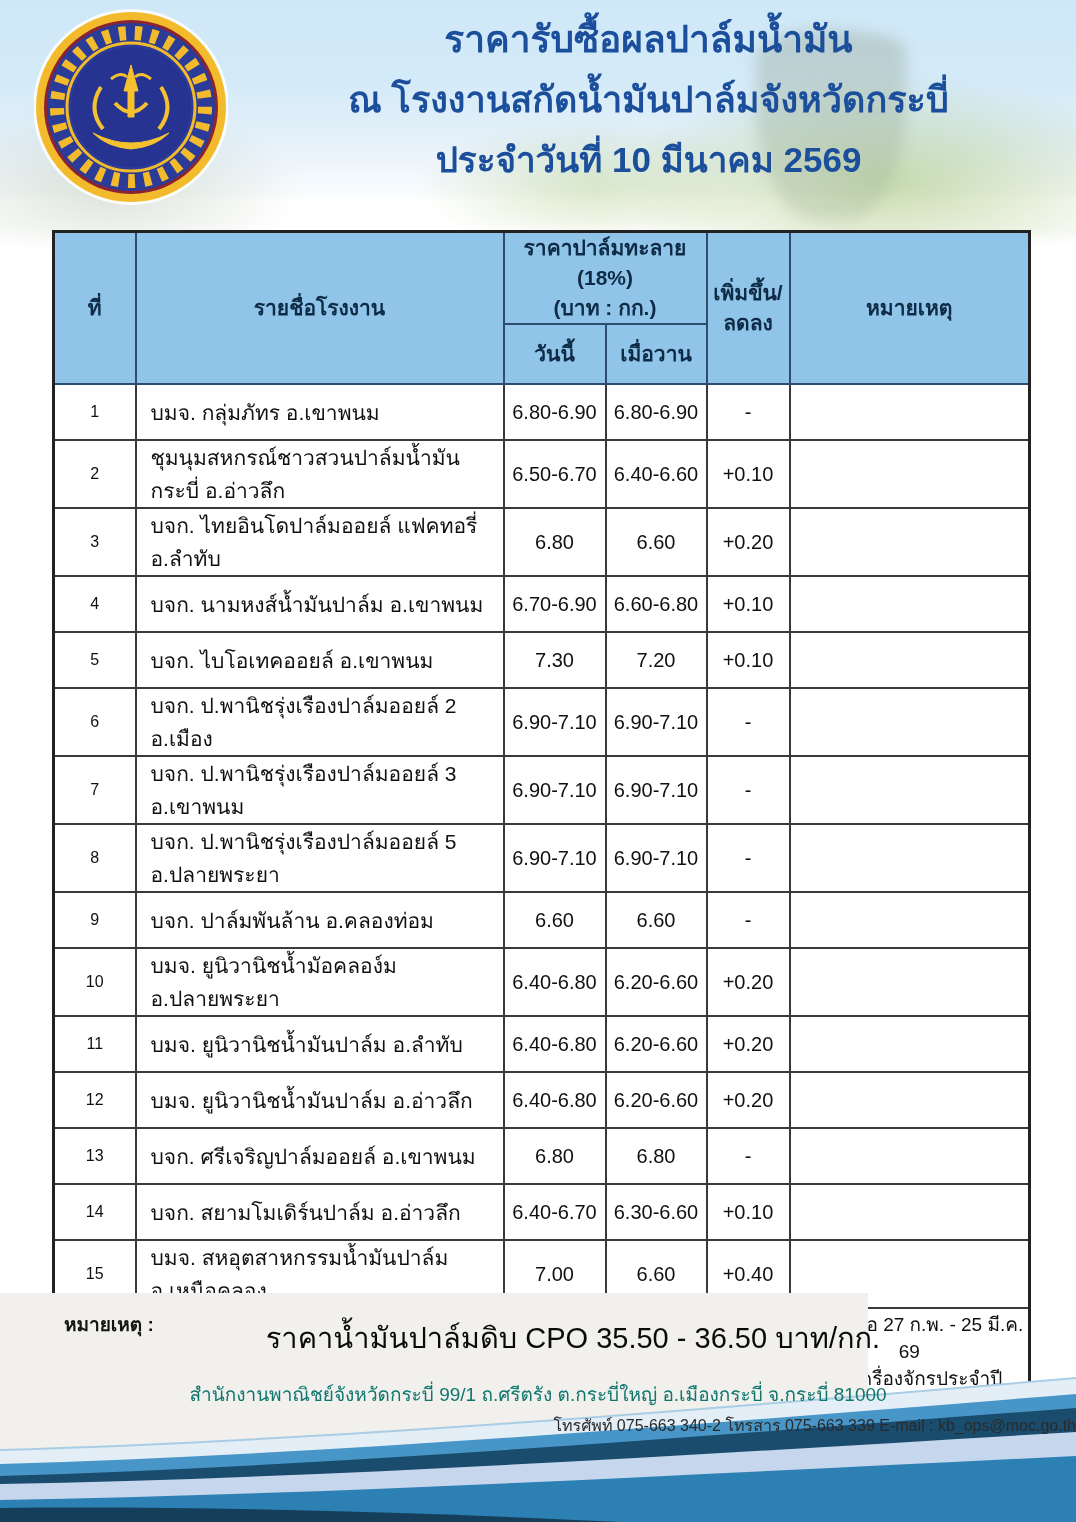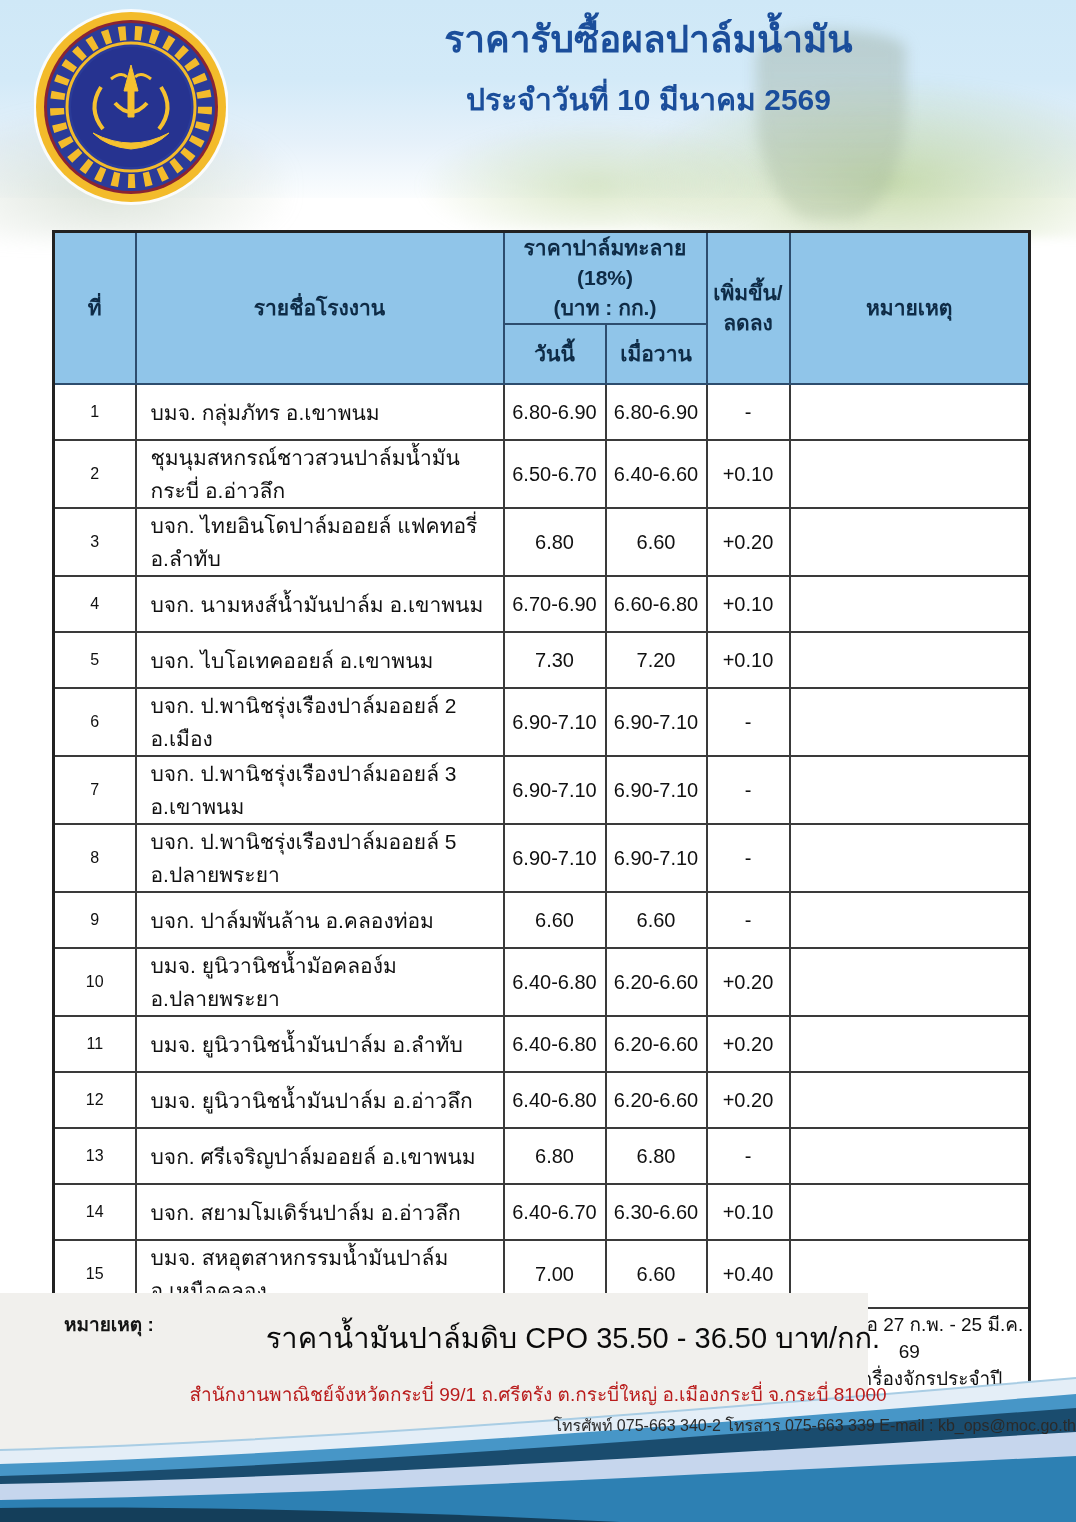--- a/index.html
+++ b/index.html
@@ -35,21 +35,21 @@
     background:radial-gradient(ellipse at 45% 60%, rgba(185,200,182,.5), rgba(185,200,182,0) 75%);
     filter:blur(9px);
   }
   .seal{position:absolute; left:34px; top:8px;}
   .titles{
     position:absolute; left:235px; right:14px; top:10px;
     text-align:center; color:var(--title-blue,#1b4e9b); font-weight:bold;
   }
   .titles .t1{font-size:37px; line-height:60px;}
   .titles .t2{font-size:36px; line-height:60px;}
-  .titles .t3{font-size:30px; line-height:60px;}
+  .titles .t3{font-size:35px; line-height:60px;}
   
   .table-area{position:absolute; top:230px; left:52px; width:976px;}
   table.price{
     width:976px; border-collapse:collapse; table-layout:fixed;
     background:#ffffff;
   }
   table.price th, table.price td{padding:0; overflow:hidden;}
   thead th{
     background:var(--table-header-bg,#90c5e9);
     border:2px solid var(--table-header-border,#2d4d6e);
@@ -75,21 +75,21 @@
   }
   .note-label{
     position:absolute; left:64px; top:16px; font-size:19px; font-weight:bold; color:#141414; z-index:2;
   }
   .cpo-line{
     position:absolute; left:0; width:1076px; top:22px; padding-left:70px; box-sizing:border-box;
     text-align:center; font-size:29px; font-weight:normal; color:#0a0a0a; z-index:2;
   }
   .address-line{
     position:absolute; left:0; width:1076px; top:86px;
-    text-align:center; font-size:19px; color:#b91c1c; z-index:2;
+    text-align:center; font-size:19px; color:#0f766e; z-index:2;
   }
   .contact-line{
     position:absolute; left:0; width:1076px; top:120px;
     text-align:right; font-size:16px; color:#2a2a2a; z-index:2;
   }
   .waves{position:absolute; left:0; bottom:0; width:1076px; height:150px; z-index:1;}
 </style>
 </head>
 <body>
 
@@ -117,20 +117,21 @@
           <path d="M30,-20 Q44,2 28,22" fill="none" stroke-width="4"></path>
           <path d="M-16,-4 Q0,14 16,-4" fill="none" stroke-width="4"></path>
           <path d="M-20,-28 Q-10,-36 -4,-30" fill="none" stroke-width="3"></path>
           <path d="M20,-28 Q10,-36 4,-30" fill="none" stroke-width="3"></path>
         </g>
       </g>
     </svg>
 
     <div class="titles">
       <div class="t1">ราคารับซื้อผลปาล์มน้ำมัน</div>
+      <div class="t2">ณ  โรงงานสกัดน้ำมันปาล์มจังหวัดกระบี่</div>
       <div class="t3">ประจำวันที่ 10 มีนาคม 2569</div>
     </div>
   </div>
 
   <div class="table-area">
     <table class="price">
       <colgroup>
         <col style="width:82px">
           <col style="width:368px">
           <col style="width:102px">

